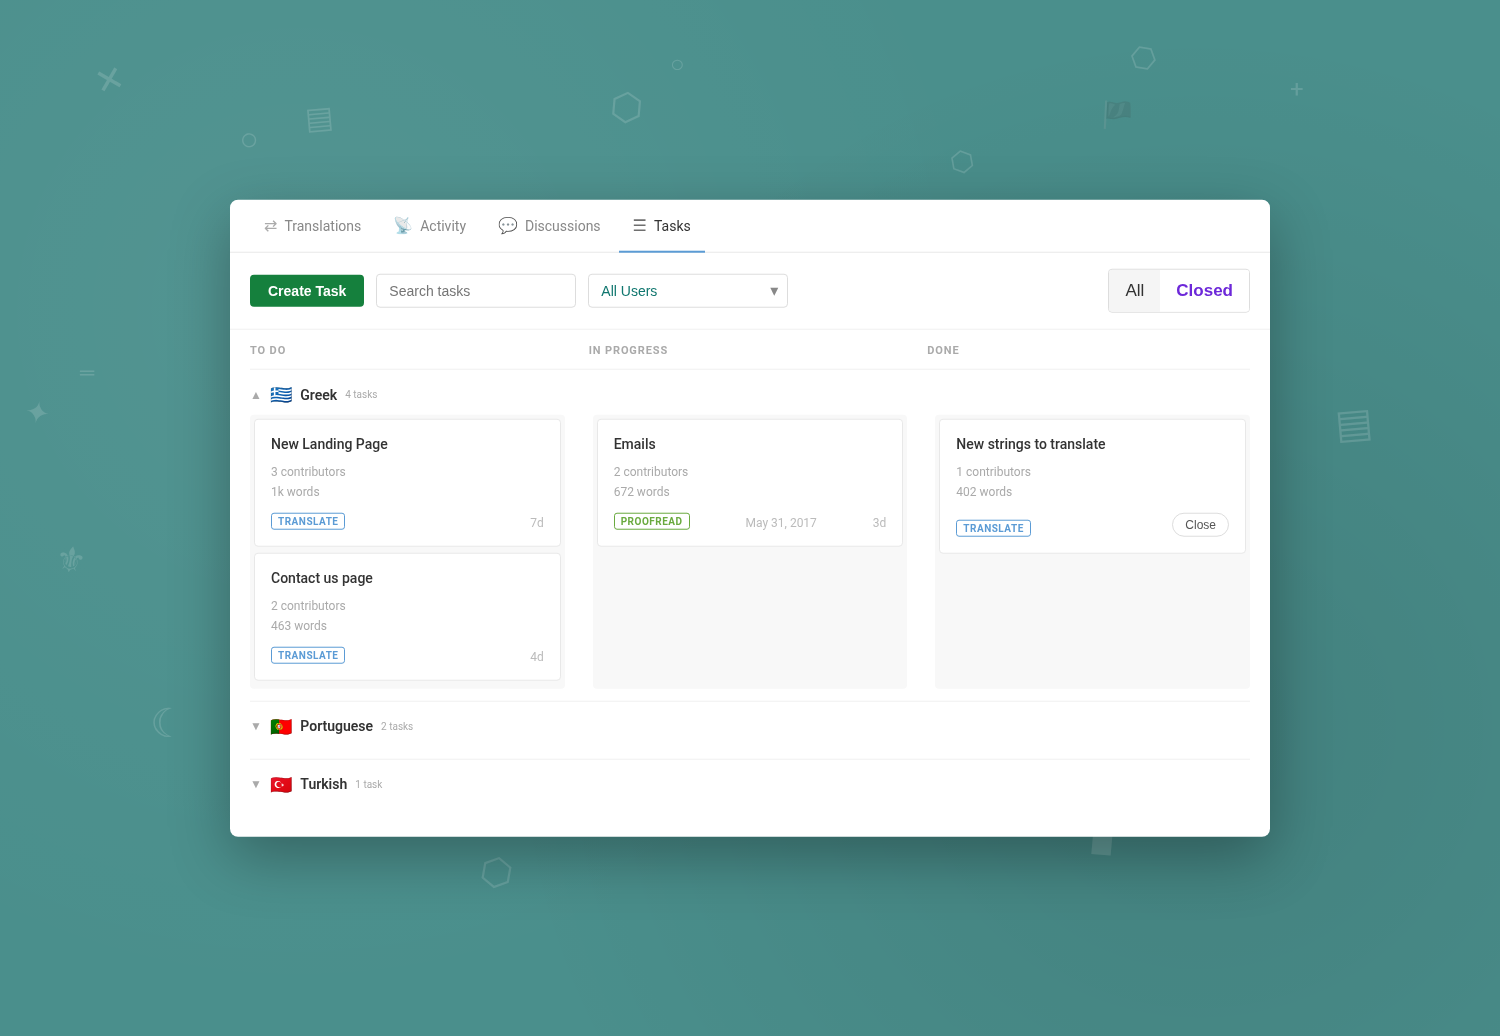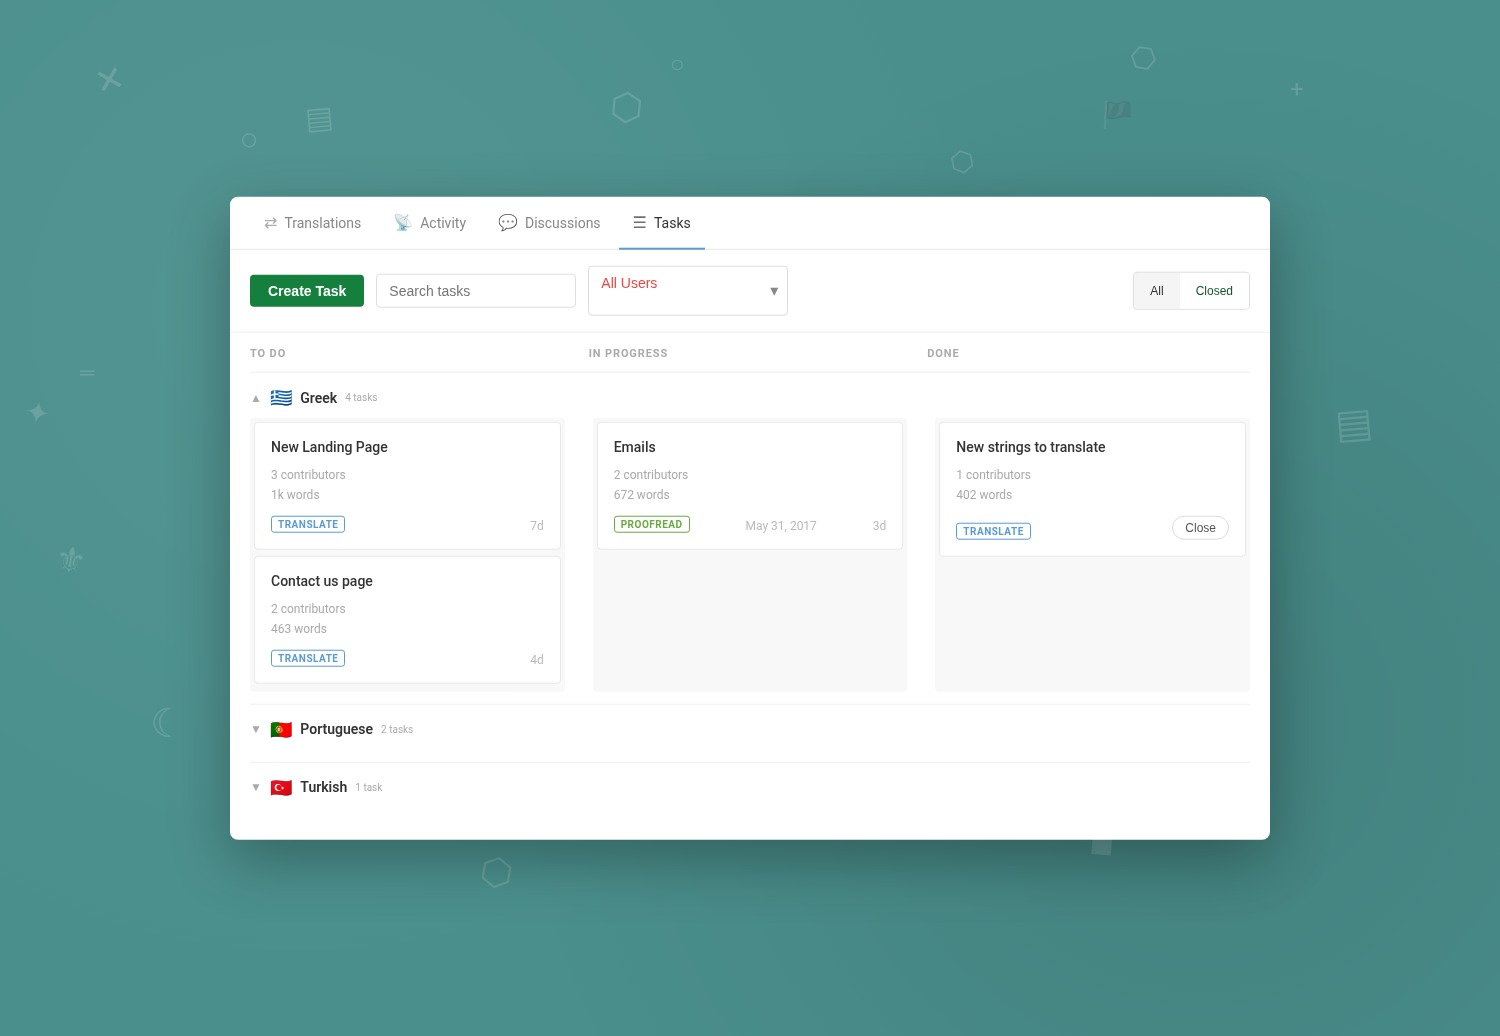--- a/index.html
+++ b/index.html
@@ -95,23 +95,23 @@
       border-radius: 4px;
       padding: 8px 12px;
       font-size: 14px;
       width: 200px;
       color: #555;
       outline: none;
     }
     .users-select {
       border: 1px solid #ddd;
       border-radius: 4px;
-      padding: 8px 30px 24px 12px;
-      font-size: 14px;
-      color: #ef4444;
+      padding: 8px 30px 8px 12px;
+      font-size: 14px;
+      color: #0f766e;
       background: #fff;
       cursor: pointer;
       outline: none;
       appearance: none;
       -webkit-appearance: none;
       width: 200px;
       position: relative;
     }
     .select-wrapper {
       position: relative;
@@ -127,32 +127,32 @@
     }
     .filter-buttons {
       margin-left: auto;
       display: flex;
       border: 1px solid #ddd;
       border-radius: 4px;
       overflow: hidden;
     }
     .filter-btn {
       padding: 11px 16px;
-      font-size: 12px;
+      font-size: 17px;
       cursor: pointer;
       border: none;
       background: #fff;
       color: #888;
     }
     .filter-btn.active {
       background: #f5f5f5;
       color: #333;
       font-weight: 500;
     }
-    .filter-btn.accent { color: #14532d; }
+    .filter-btn.accent { color: #6d28d9; font-weight: bold; }
 
     
     .content {
       padding: 0 20px 20px;
       max-height: 520px;
       overflow-y: auto;
     }
 
     
     .columns-header {

